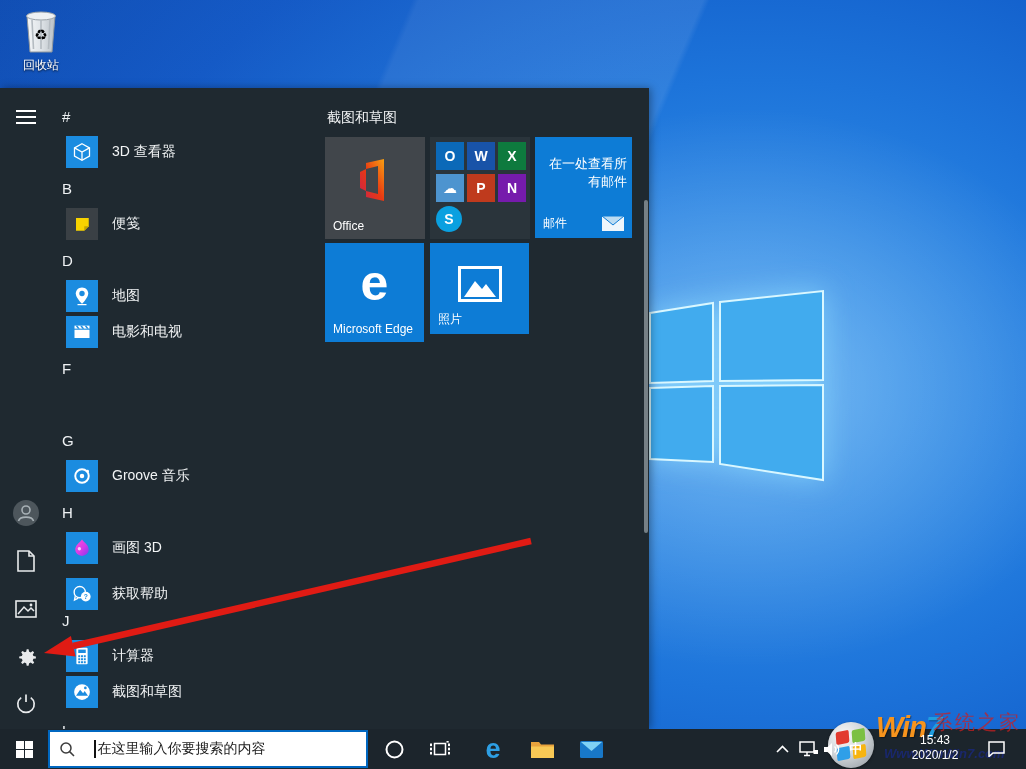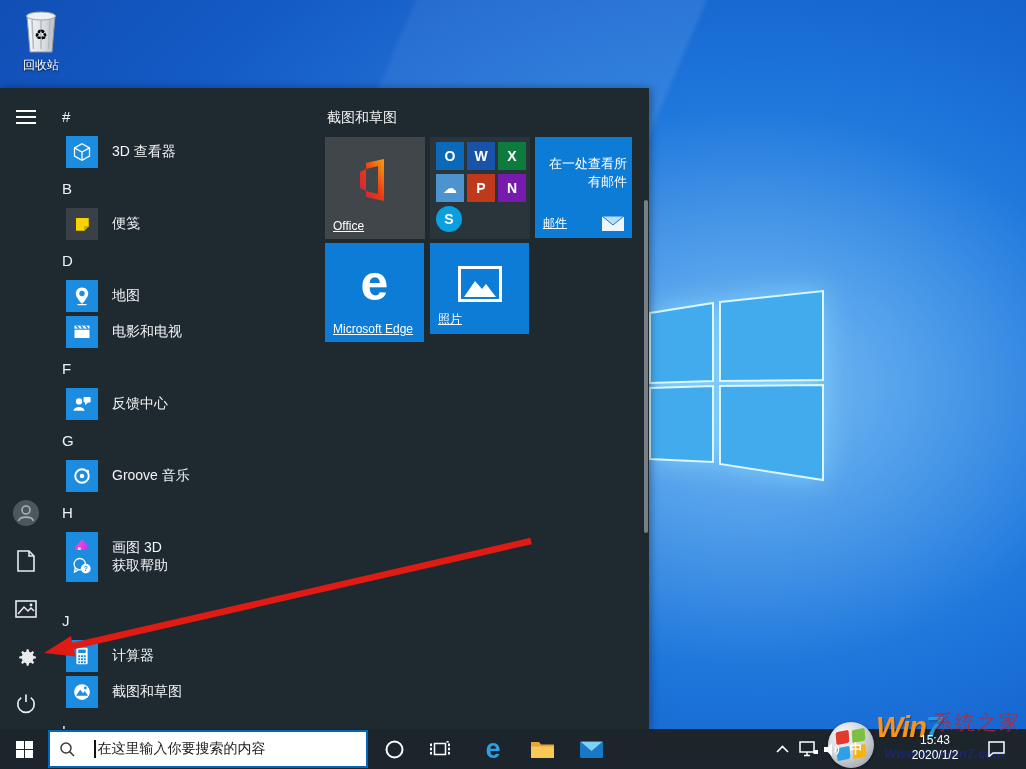--- a/index.html
+++ b/index.html
@@ -23,21 +23,21 @@
 
   
   #startmenu{left:0;top:88px;width:649px;height:641px;background:#1f2930;overflow:hidden;box-shadow:2px 0 8px rgba(0,0,0,.35);}
   .rail-ic{left:12px;width:28px;height:28px;display:flex;align-items:center;justify-content:center;color:#e8eaec;cursor:pointer;}
   .sec-letter{left:62px;width:40px;height:20px;font-size:15px;color:#eef1f3;cursor:pointer;}
   .app-row{left:62px;width:256px;height:36px;display:flex;align-items:center;cursor:pointer;}
   .app-ic{width:32px;height:32px;margin-left:4px;flex:0 0 32px;display:flex;align-items:center;justify-content:center;}
   .app-label{margin-left:14px;font-size:14px;color:#f2f4f5;white-space:nowrap;}
   #tiles-header{left:327px;top:21px;font-size:14px;color:#f2f4f5;}
   .tile{color:#fff;cursor:pointer;}
-  .tile .tlabel{position:absolute;left:8px;bottom:6px;font-size:12px;text-decoration:underline;}
+  .tile .tlabel{position:absolute;left:8px;bottom:6px;font-size:12px;}
   .tile-blue{background:#0d7cd6;}
   .minitile{position:absolute;width:28px;height:28px;display:flex;align-items:center;justify-content:center;color:#fff;font-size:14px;font-weight:bold;}
   #menu-scrollbar{left:644px;top:112px;width:4px;height:333px;background:rgba(190,200,206,.55);border-radius:2px;cursor:pointer;}
 
   
   #taskbar{left:0;top:729px;width:1026px;height:40px;background:#1c252c;}
   .tb-ic{top:0;height:40px;display:flex;align-items:center;justify-content:center;cursor:pointer;}
   #searchbox{left:48px;top:1px;width:320px;height:38px;background:#fff;border:2px solid #0067c0;box-sizing:border-box;display:flex;align-items:center;cursor:text;}
   #search-caret{width:1.5px;height:18px;background:#111;margin-left:19px;}
   #search-text{margin-left:2px;font-size:14px;color:#1c1c1c;white-space:nowrap;}
@@ -176,31 +176,20 @@
           <polygon points="10,7.5 13,11.5 10.5,11.5 7.5,7.5" fill="#1b8ce0"></polygon>
           <polygon points="16,7.5 19,11.5 16.5,11.5 13.5,7.5" fill="#1b8ce0"></polygon>
           <polygon points="22,7.5 25,11.5 22.5,11.5 19.5,7.5" fill="#1b8ce0"></polygon>
           </svg>
         </span>
       <span class="app-label">电影和电视</span>
     </div>
 
     <div class="sec-letter abs" style="top:272px">F</div>
 
-    <div class="app-row abs" style="top:298px">
-      <span class="app-ic" style="background:#1b8ce0">
-        <svg width="24" height="24" viewBox="0 0 32 32">
-          <circle cx="12" cy="12.5" r="4.2" fill="#fff"></circle>
-          <path d="M4.5,25 C5.5,18.5 18.5,18.5 19.5,25 Z" fill="#fff"></path>
-          <rect x="18" y="6.5" width="9.5" height="7.5" rx="1.5" fill="#fff"></rect>
-          <polygon points="20,13.5 24.5,13.5 20,17.5" fill="#fff"></polygon>
-          </svg>
-        </span>
-      <span class="app-label">反馈中心</span>
-    </div>
 
     <div class="sec-letter abs" style="top:344px">G</div>
 
     <div class="app-row abs" style="top:370px">
       <span class="app-ic" style="background:#1b8ce0">
         <svg width="24" height="24" viewBox="0 0 32 32">
           <circle cx="16" cy="16" r="9" fill="none" stroke="#fff" stroke-width="2.6"></circle>
           <circle cx="16" cy="16" r="3" fill="#fff"></circle>
           <circle cx="23.5" cy="9.5" r="1.8" fill="#fff"></circle>
           </svg>
@@ -220,21 +209,21 @@
                 <stop offset="1" stop-color="#7c3aed"></stop>
               </linearGradient>
             </defs>
           <path d="M16,4.5 C19.5,9 25,12 25,18.2 A9,8.3 0 1 1 7,18.2 C7,12 12.5,9 16,4.5 Z" fill="url(#p3d)"></path>
           <circle cx="12.5" cy="17" r="2.2" fill="rgba(255,255,255,.75)"></circle>
           </svg>
         </span>
       <span class="app-label">画图 3D</span>
     </div>
 
-    <div class="app-row abs" style="top:460px">
+    <div class="app-row abs" style="top:488px">
       <span class="app-ic" style="background:#1b8ce0">
         <svg width="24" height="24" viewBox="0 0 32 32">
           <circle cx="13" cy="13.5" r="7.5" fill="none" stroke="#fff" stroke-width="1.8"></circle>
           <path d="M7,19 L6,24 L11,21.5" fill="none" stroke="#fff" stroke-width="1.8"></path>
           <circle cx="21" cy="19.5" r="6.5" fill="#fff"></circle>
           <text x="21" y="23" text-anchor="middle" font-size="9" font-weight="bold" fill="#1b8ce0">?</text>
           </svg>
         </span>
       <span class="app-label">获取帮助</span>
     </div>

